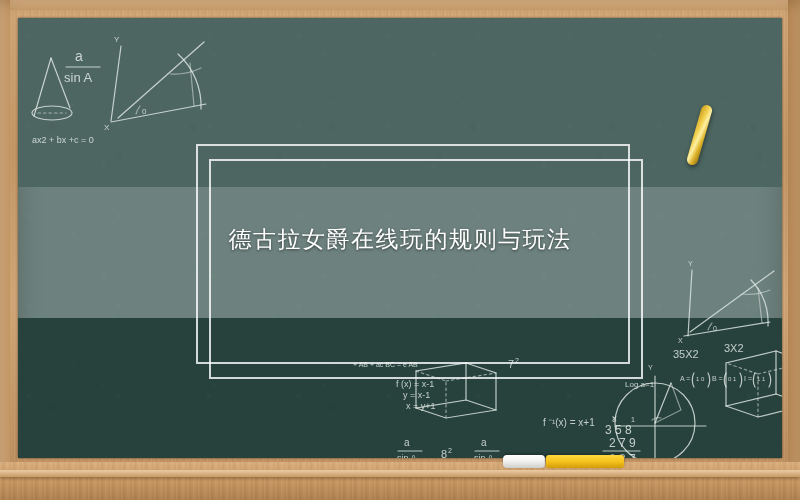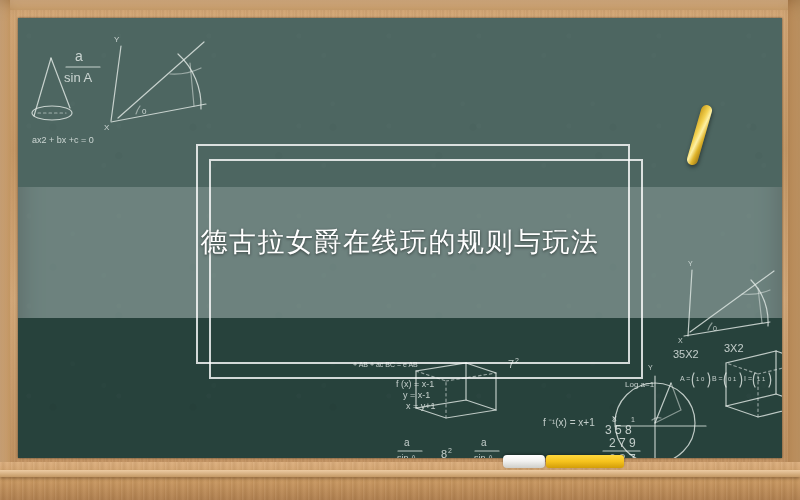--- a/index.html
+++ b/index.html
@@ -166,21 +166,21 @@
     left: 191px; top: 141px; width: 430px; height: 216px;
   }
 
   .title {
     position: absolute;
     left: 0;
     top: 206px;
     width: 764px;
     text-align: center;
     color: #ffffff;
-    font-size: 27px;
+    font-size: 23px;
     letter-spacing: 1.5px;
     font-family: "DejaVu Sans", "Liberation Sans", sans-serif;
     text-shadow: 0 1px 3px rgba(0,0,0,0.55);
     white-space: nowrap;
   }
 
   
   .chalk-gold-stick {
     position: absolute;
     left: 676px;

